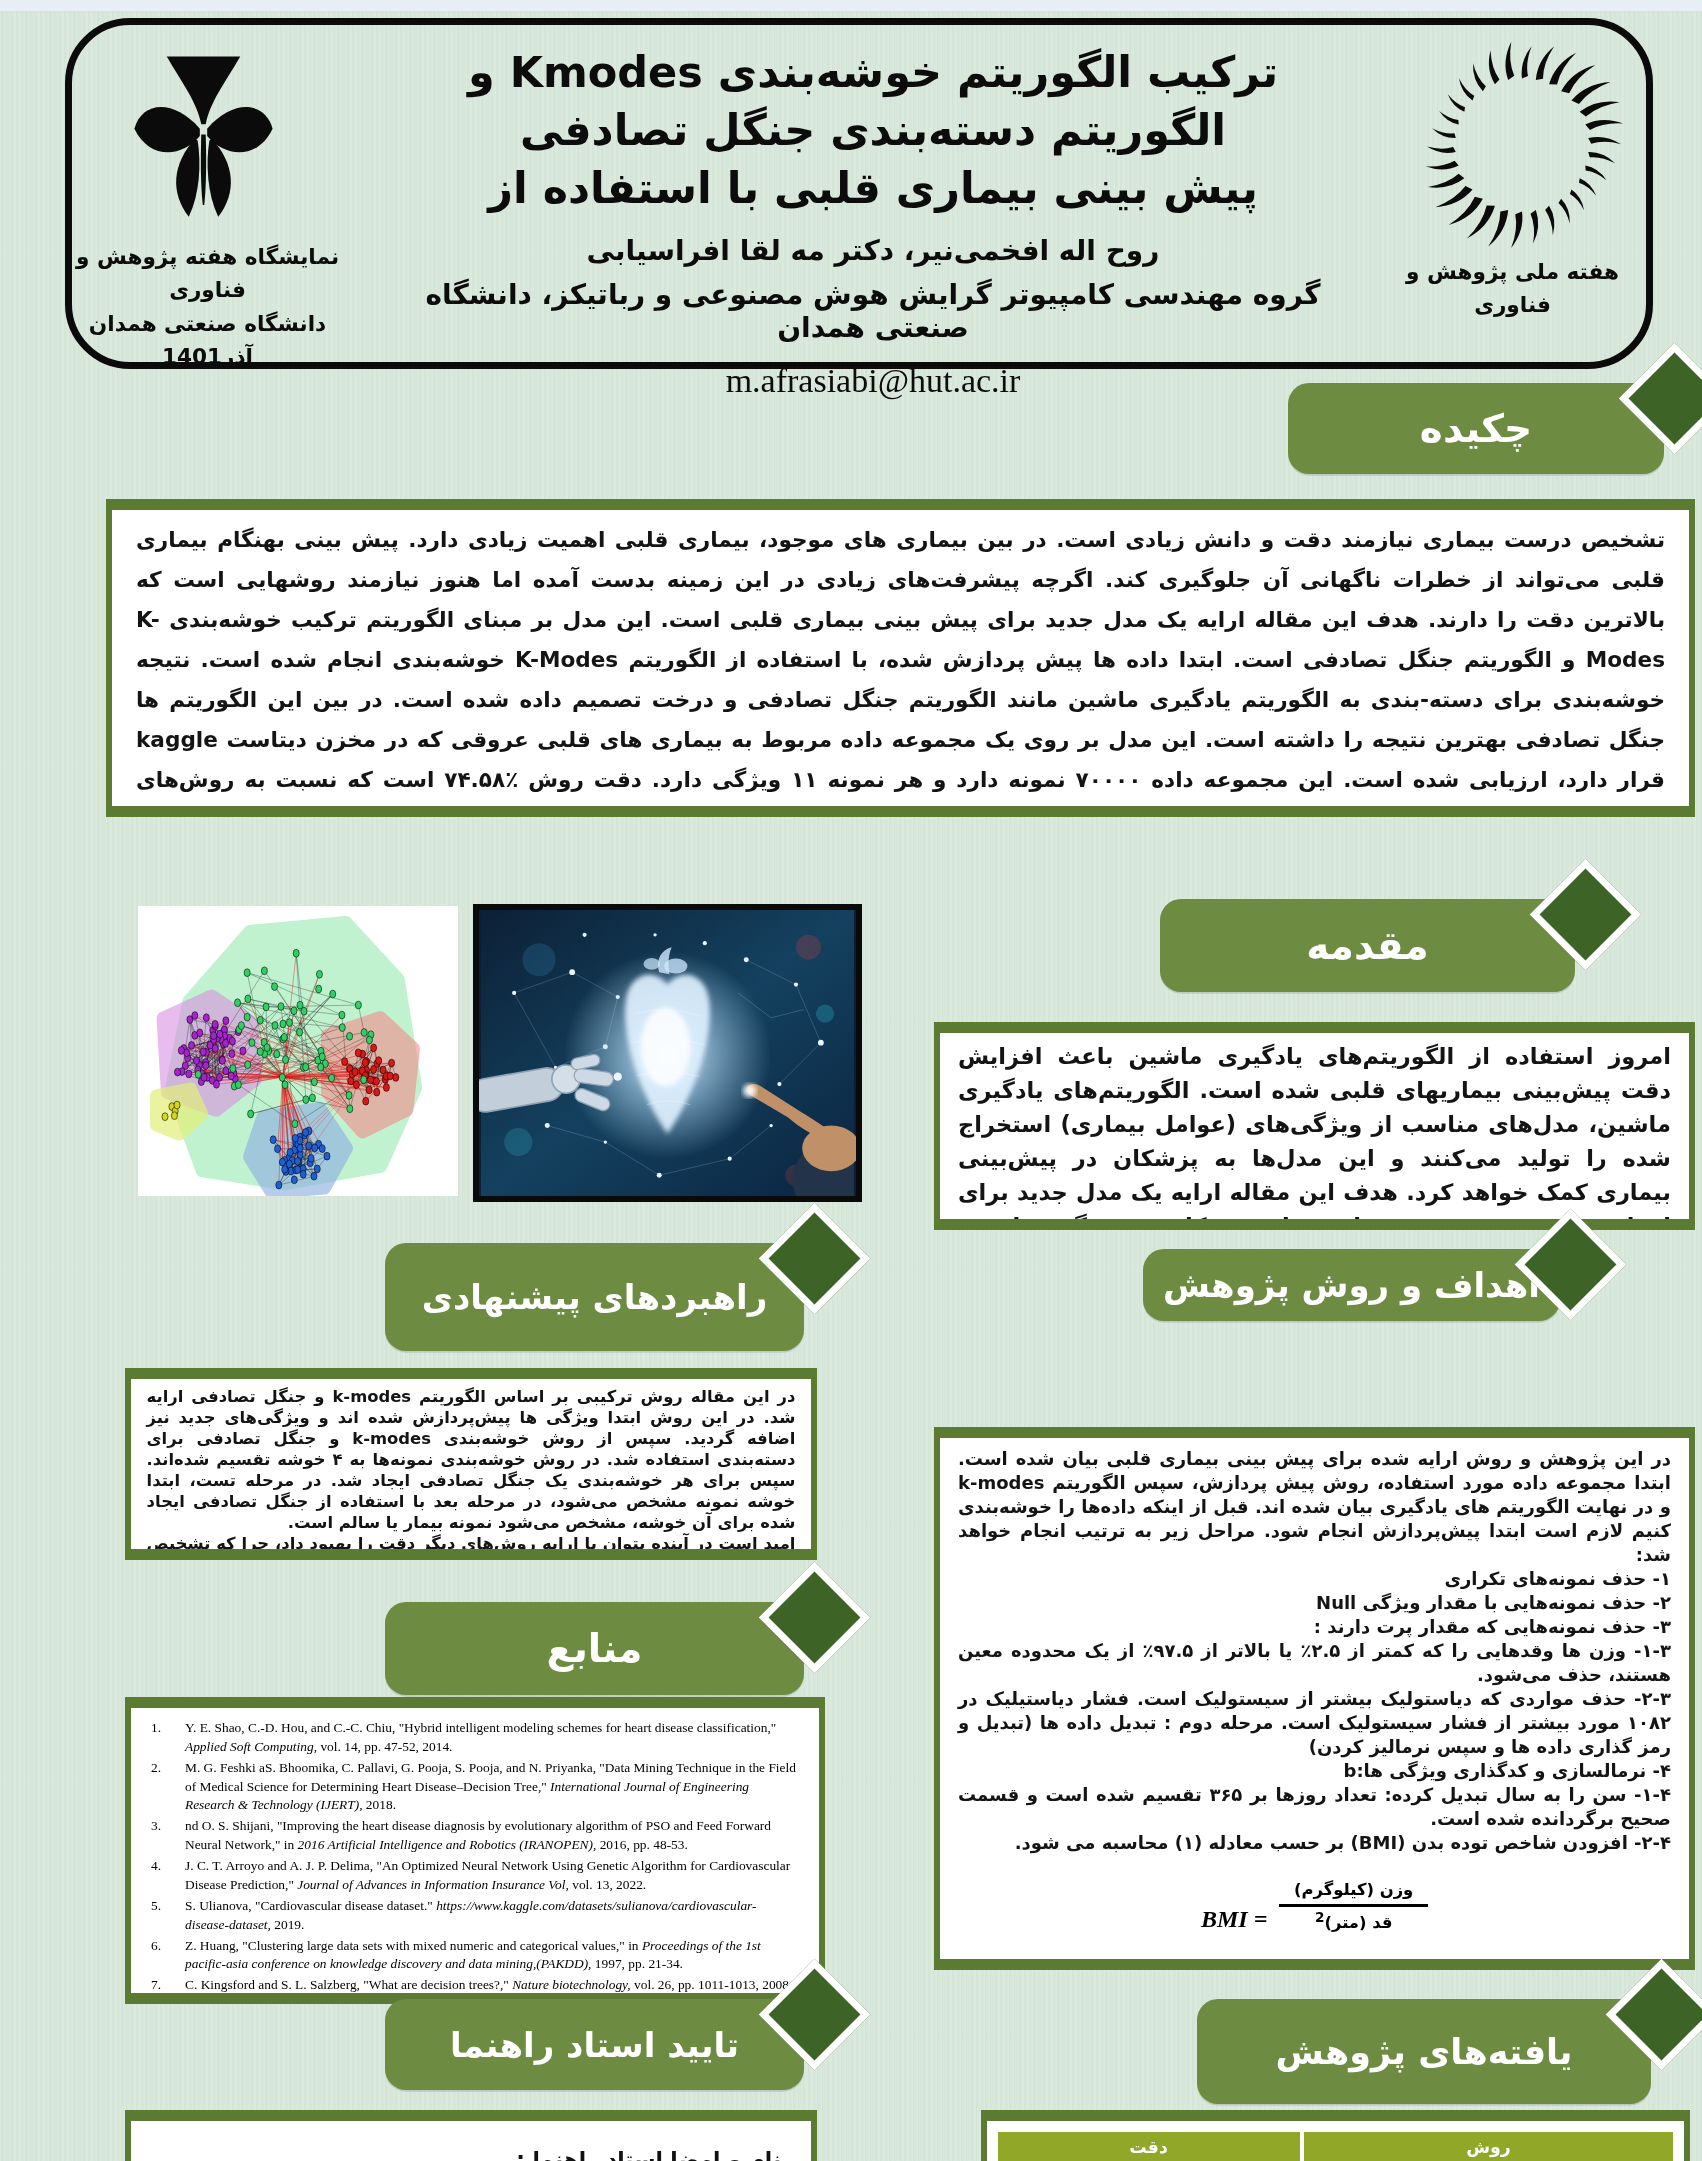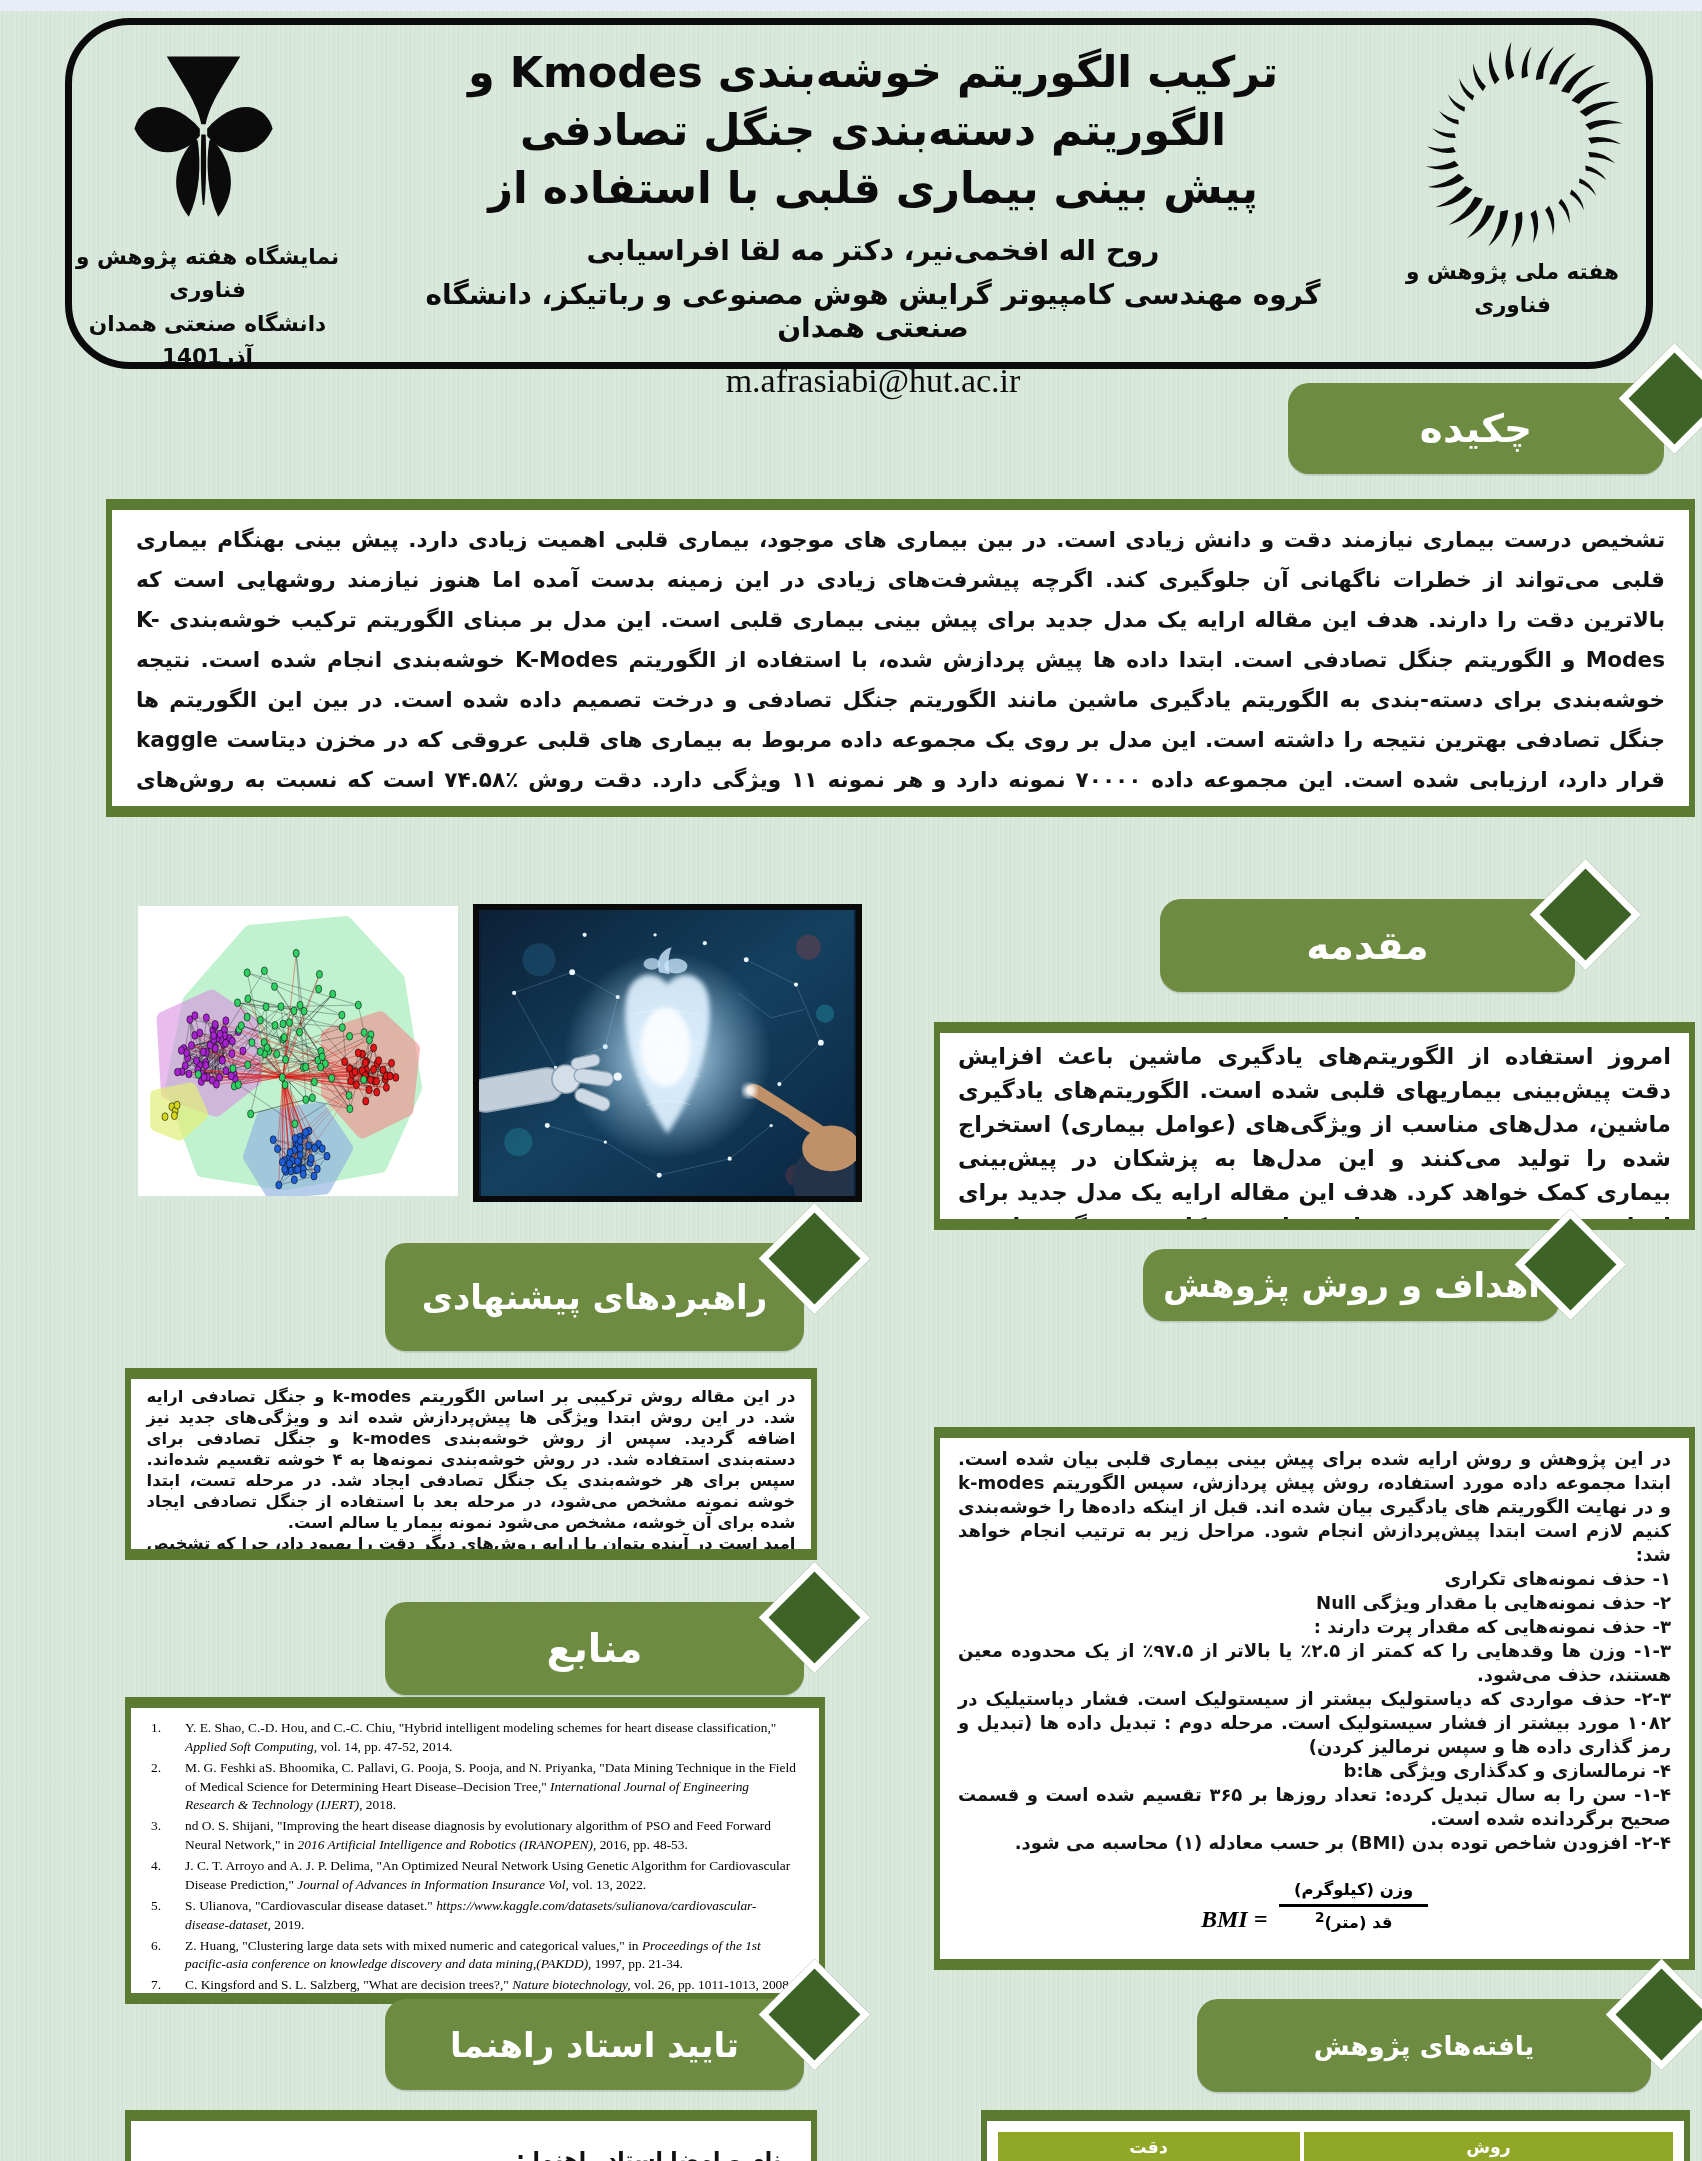--- a/index.html
+++ b/index.html
@@ -1016,21 +1016,21 @@
   <div class="badge" style="left:385px;top:1999px;width:419px;height:91px;font-size:34px;">
     <span class="lbl">تایید استاد راهنما</span>
     <span class="diamond"></span>
   </div>
   <div class="panel" style="left:125px;top:2110px;width:692px;height:229px;padding:26px 30px;">
     <div>
         <div class="appr-line">نام و امضا استاد راهنما :</div>
       </div>
   </div>
 
-  <div class="badge" style="left:1197px;top:1999px;width:454px;height:93px;font-size:26px;">
+  <div class="badge" style="left:1197px;top:1999px;width:454px;height:105px;font-size:35px;">
     <span class="lbl">یافته‌های پژوهش</span>
     <span class="diamond"></span>
   </div>
   <div class="panel" style="left:981px;top:2110px;width:709px;height:238px;padding:7.8px 8.6px;">
     <table id="findings-table">
       <thead>
         <tr>
           <th class="col-method">روش</th>
           <th class="col-acc">دقت</th>
         </tr>

